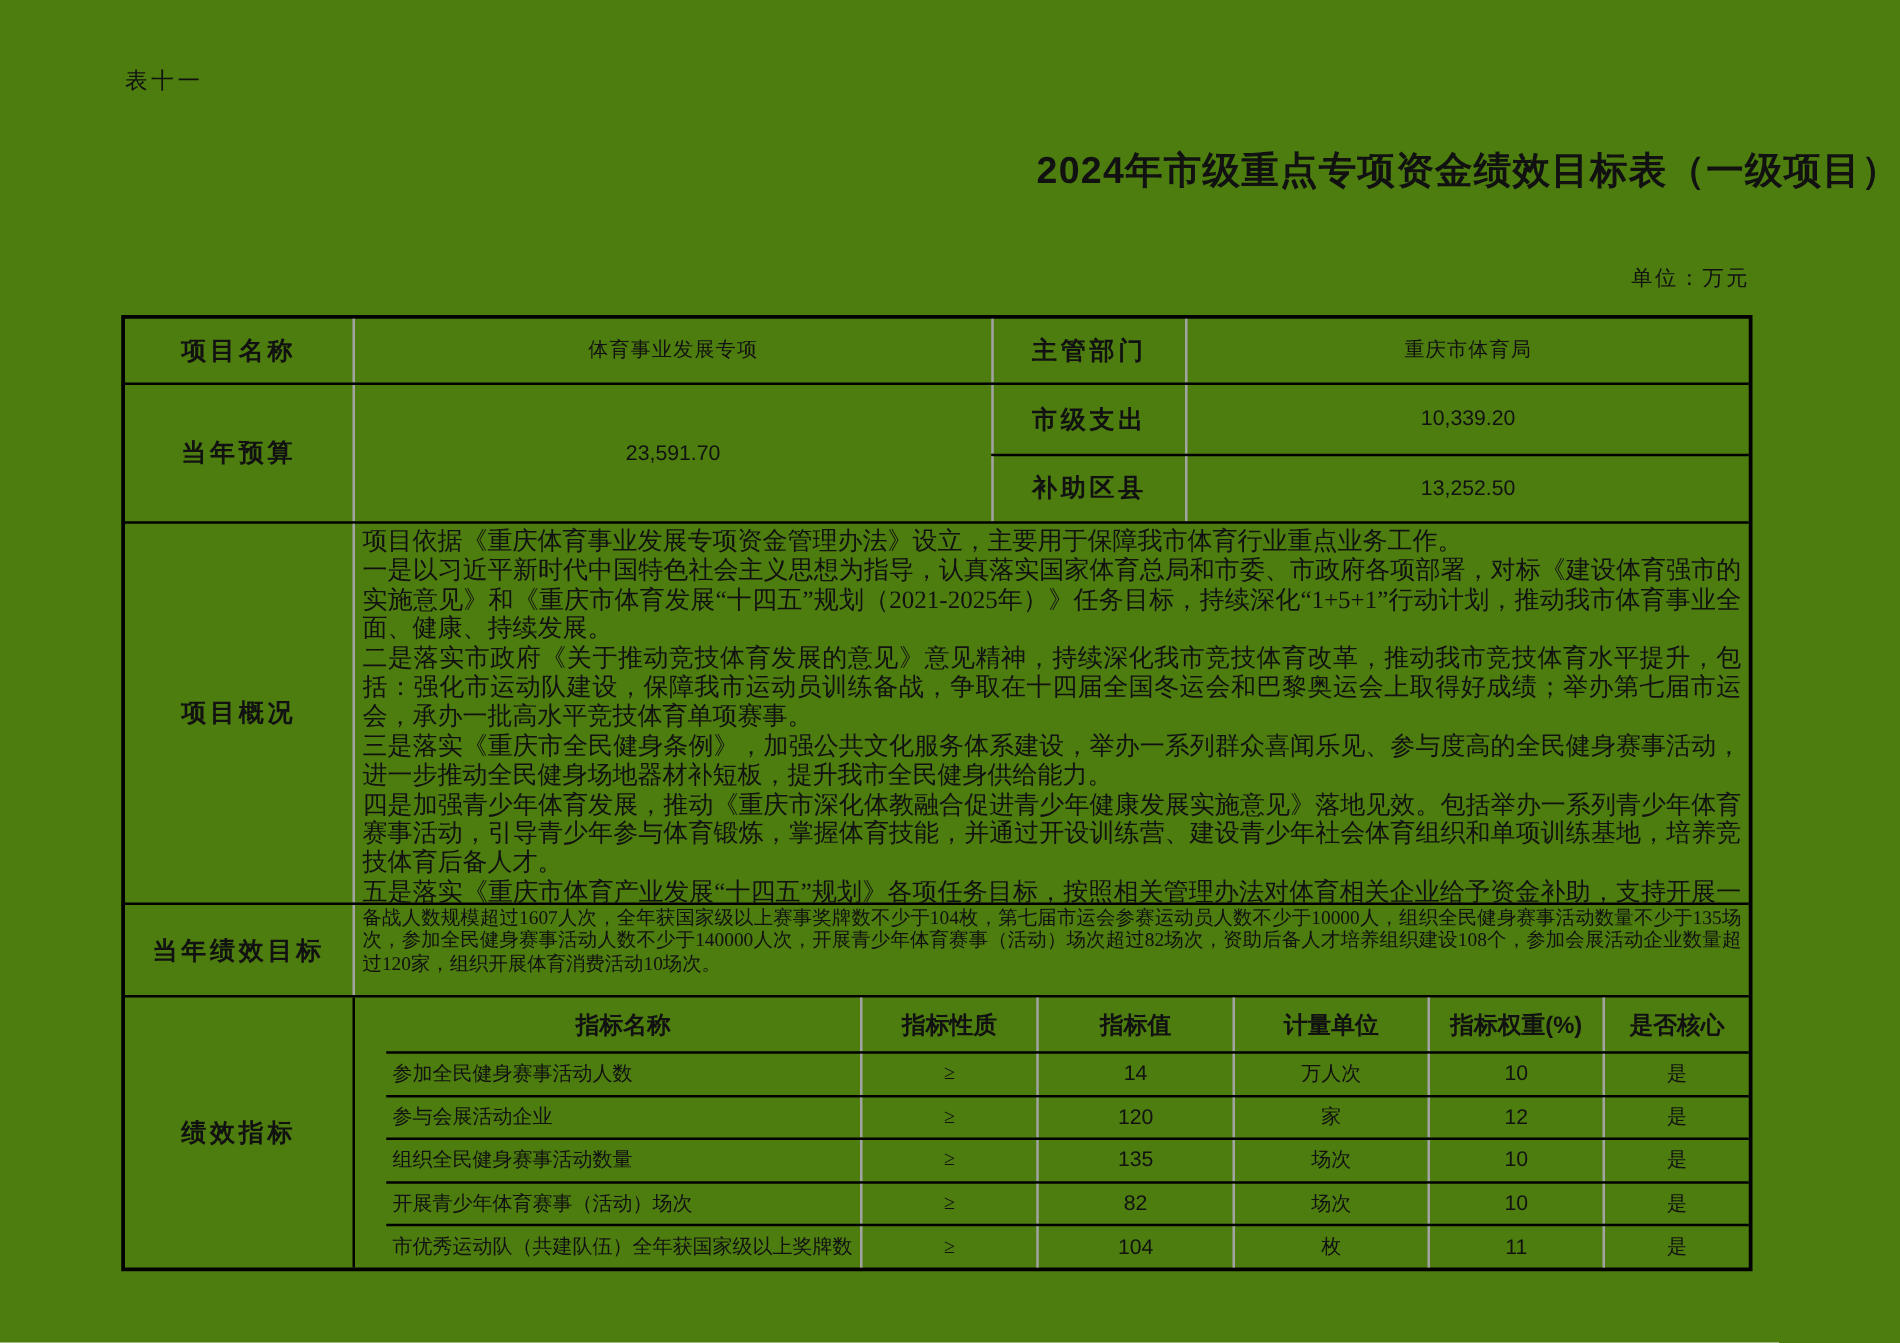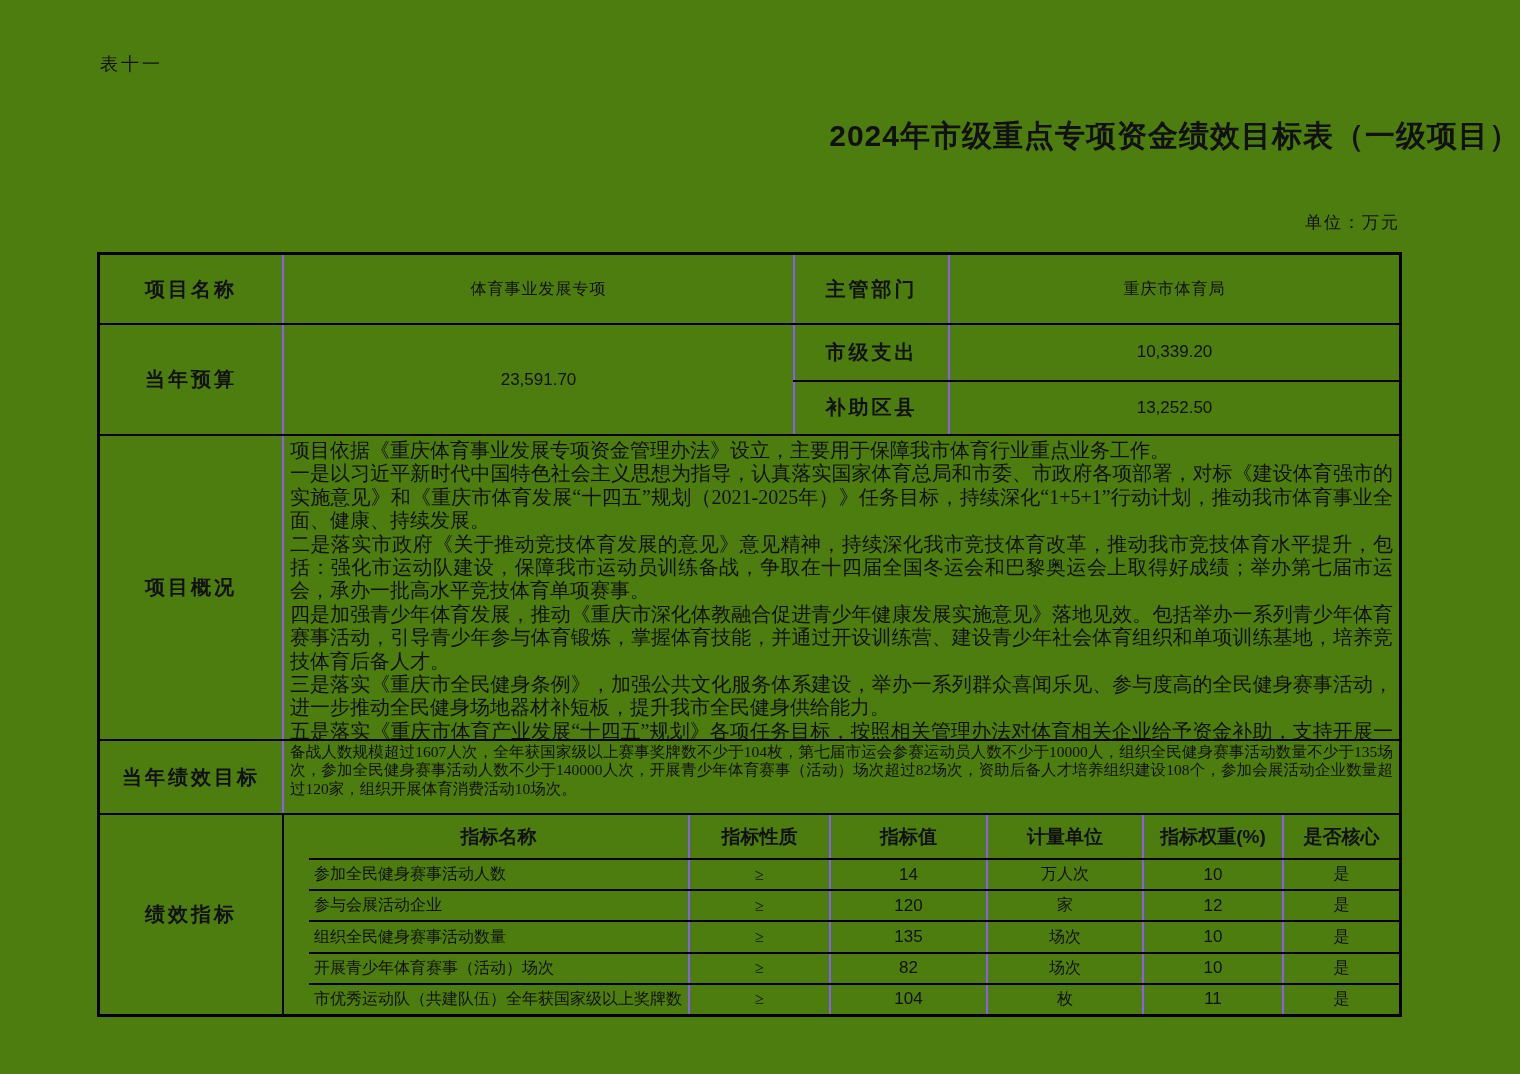--- a/index.html
+++ b/index.html
@@ -63,24 +63,24 @@
   .c-val {
     display: flex; align-items: center; justify-content: center;
     font-size: 16px;
     letter-spacing: 1px;
   }
   .c-num {
     display: flex; align-items: center; justify-content: center;
     font-family: "Liberation Sans", sans-serif;
     font-size: 17px;
   }
-  .bl { border-left: 2px solid #8b5cf6; }
-
-  
-  .row1 { height: 68px; }
+  .bl { border-left: 2px solid #a3a3a3; }
+
+  
+  .row1 { height: 51px; }
   .w-lab { width: 182px; flex: 0 0 182px; }
   .w-val1 { width: 511px; flex: 0 0 511px; }
   .w-lab2 { width: 155px; flex: 0 0 155px; }
   .w-val2 { flex: 1 1 auto; }
 
   
   .row2 { height: 111px; }
   .right-split { flex: 1 1 auto; display: flex; flex-direction: column; }
   .sub-row { flex: 1 1 50%; display: flex; }
   .sub-row + .sub-row { border-top: 2px solid #000; }
@@ -170,22 +170,22 @@
         </div>
       </div>
     </div>
 
     <div class="trow row3">
       <div class="cell c-label w-lab">项目概况</div>
       <div class="cell overview-text bl">
         <div>项目依据《重庆体育事业发展专项资金管理办法》设立，主要用于保障我市体育行业重点业务工作。</div>
         <div>一是以习近平新时代中国特色社会主义思想为指导，认真落实国家体育总局和市委、市政府各项部署，对标《建设体育强市的实施意见》和《重庆市体育发展“十四五”规划（2021-2025年）》任务目标，持续深化“1+5+1”行动计划，推动我市体育事业全面、健康、持续发展。</div>
         <div>二是落实市政府《关于推动竞技体育发展的意见》意见精神，持续深化我市竞技体育改革，推动我市竞技体育水平提升，包括：强化市运动队建设，保障我市运动员训练备战，争取在十四届全国冬运会和巴黎奥运会上取得好成绩；举办第七届市运会，承办一批高水平竞技体育单项赛事。</div>
+        <div>三是落实《重庆市全民健身条例》，加强公共文化服务体系建设，举办一系列群众喜闻乐见、参与度高的全民健身赛事活动，进一步推动全民健身场地器材补短板，提升我市全民健身供给能力。</div>
         <div>四是加强青少年体育发展，推动《重庆市深化体教融合促进青少年健康发展实施意见》落地见效。包括举办一系列青少年体育赛事活动，引导青少年参与体育锻炼，掌握体育技能，并通过开设训练营、建设青少年社会体育组织和单项训练基地，培养竞技体育后备人才。</div>
-        <div>三是落实《重庆市全民健身条例》，加强公共文化服务体系建设，举办一系列群众喜闻乐见、参与度高的全民健身赛事活动，进一步推动全民健身场地器材补短板，提升我市全民健身供给能力。</div>
         <div>五是落实《重庆市体育产业发展“十四五”规划》各项任务目标，按照相关管理办法对体育相关企业给予资金补助，支持开展一批体育会展和消费活动，积极创建国家体旅示范区，支持公共体育场馆智能化升级改造。</div>
       </div>
     </div>
 
     <div class="trow row4">
       <div class="cell c-label w-lab">当年绩效目标</div>
       <div class="cell target-text bl">备战人数规模超过1607人次，全年获国家级以上赛事奖牌数不少于104枚，第七届市运会参赛运动员人数不少于10000人，组织全民健身赛事活动数量不少于135场次，参加全民健身赛事活动人数不少于140000人次，开展青少年体育赛事（活动）场次超过82场次，资助后备人才培养组织建设108个，参加会展活动企业数量超过120家，组织开展体育消费活动10场次。</div>
     </div>
 
     <div class="trow row5">

